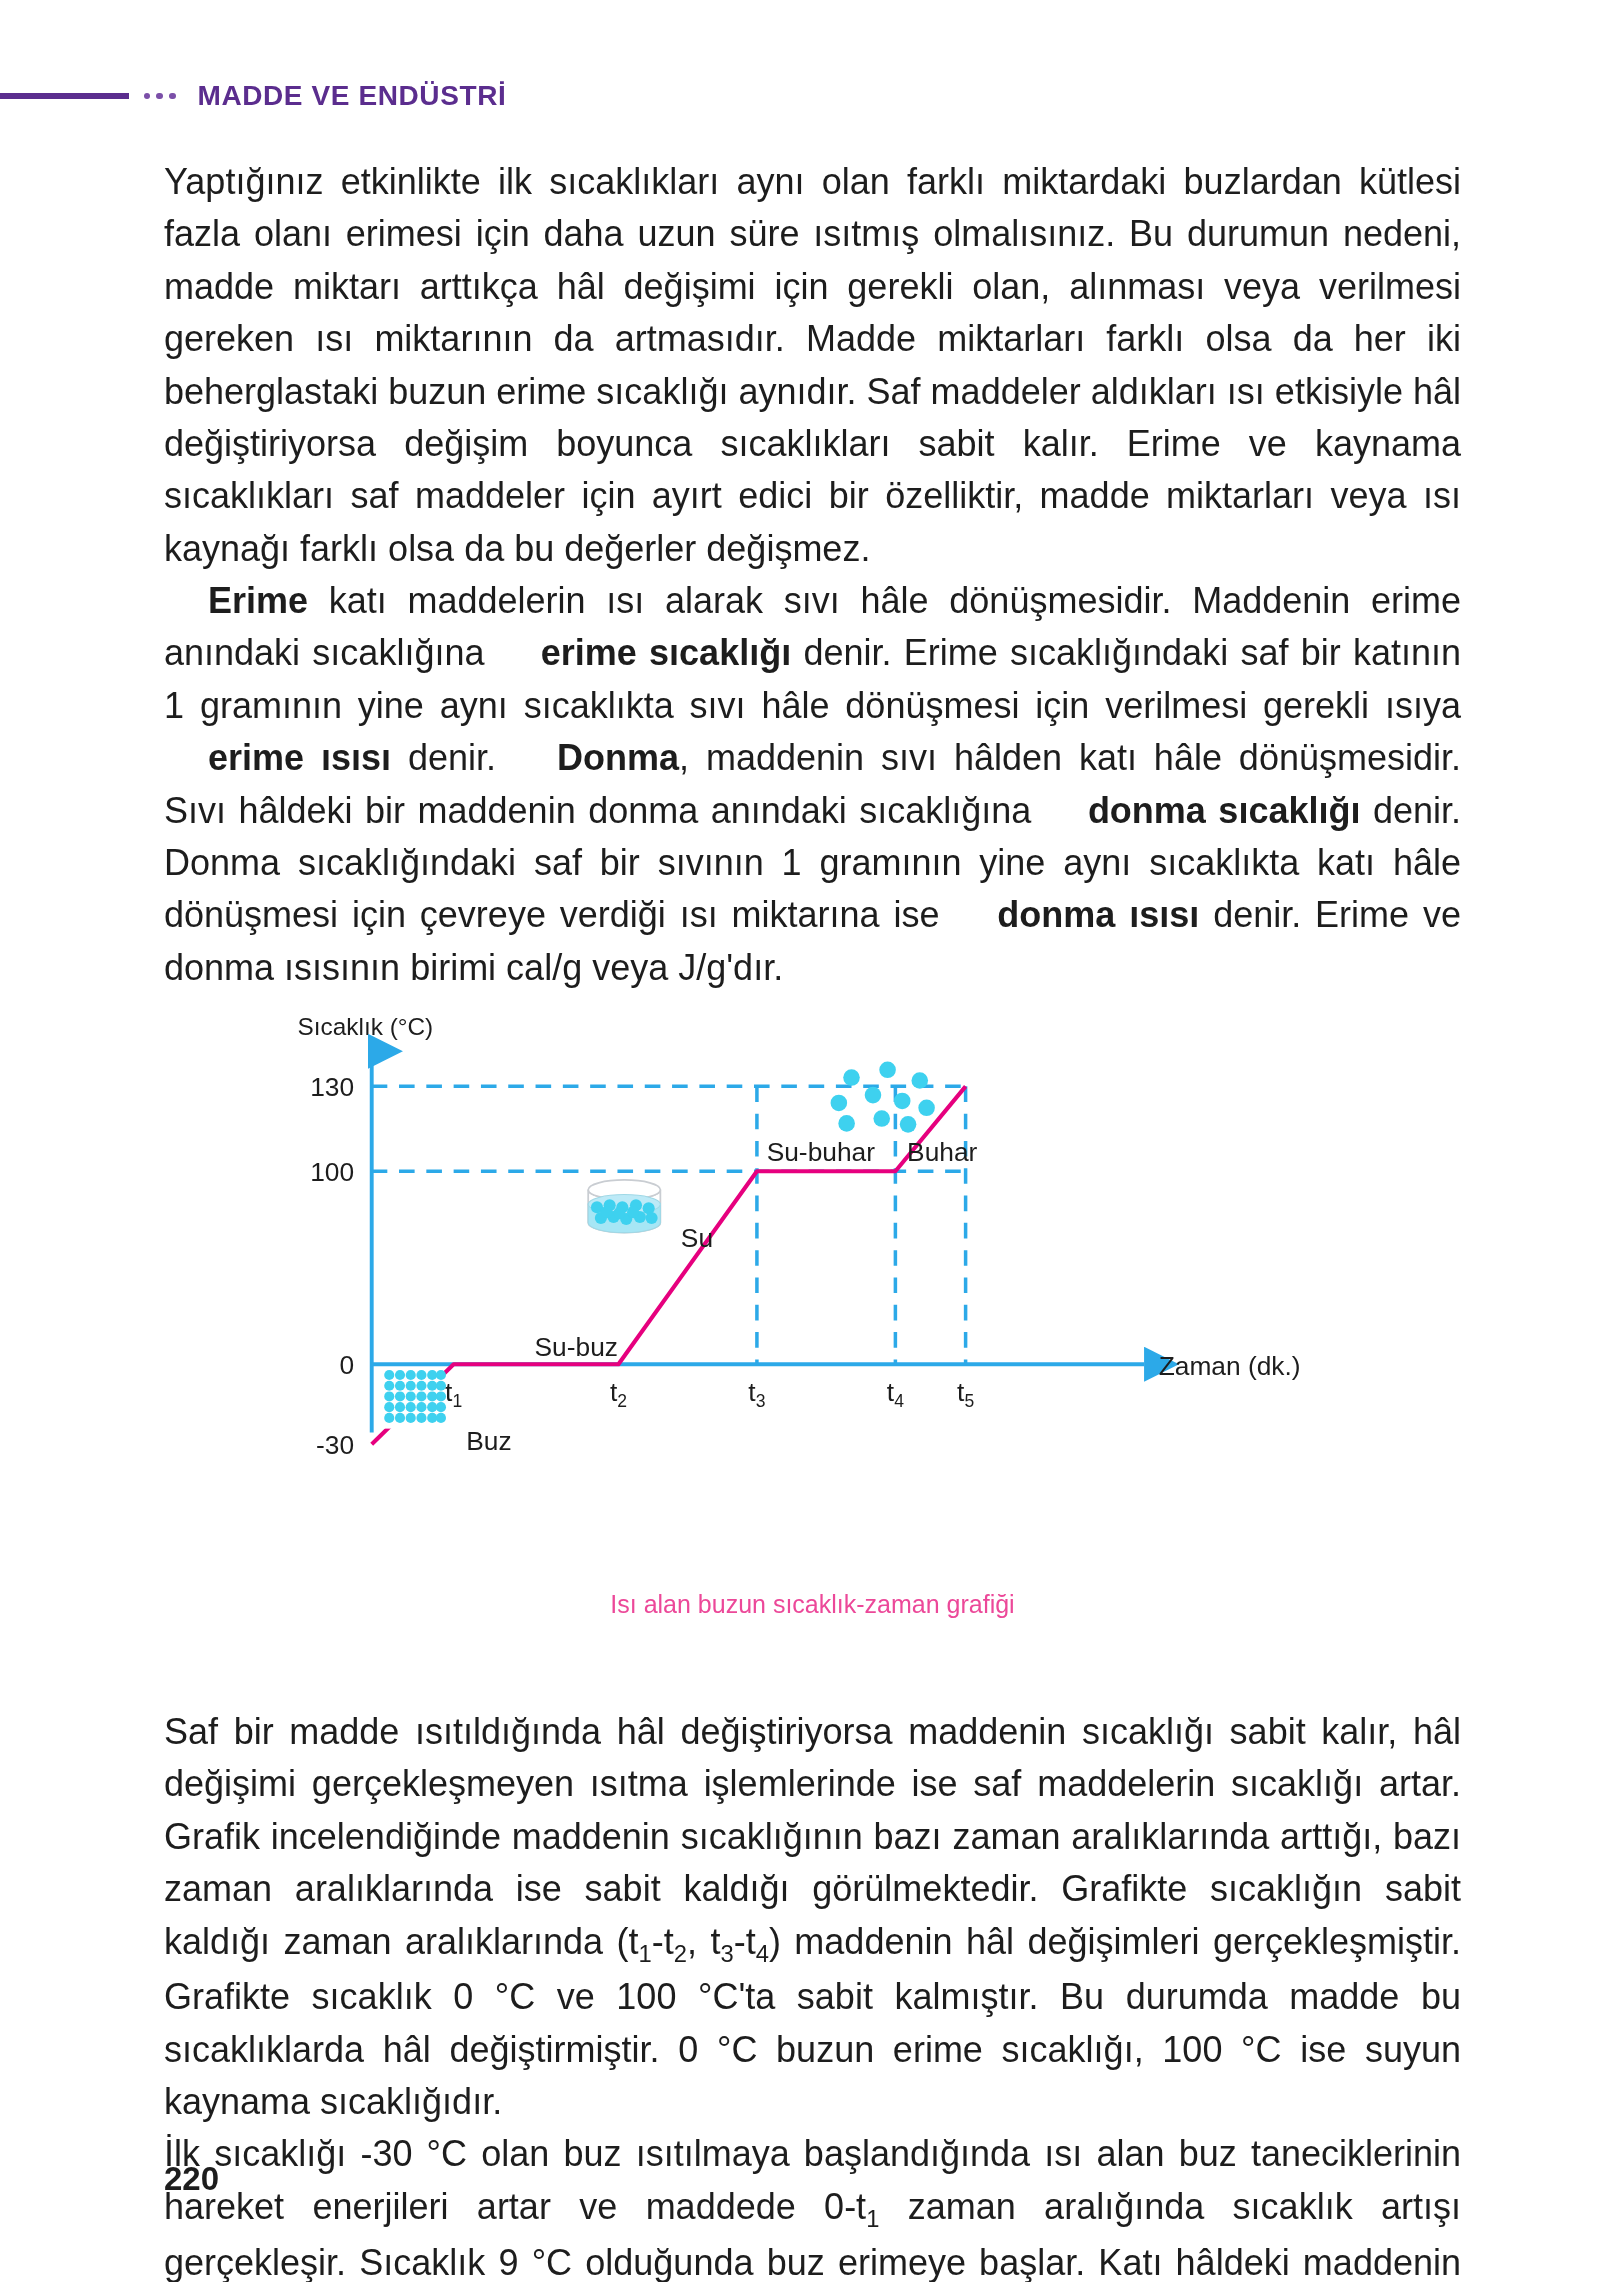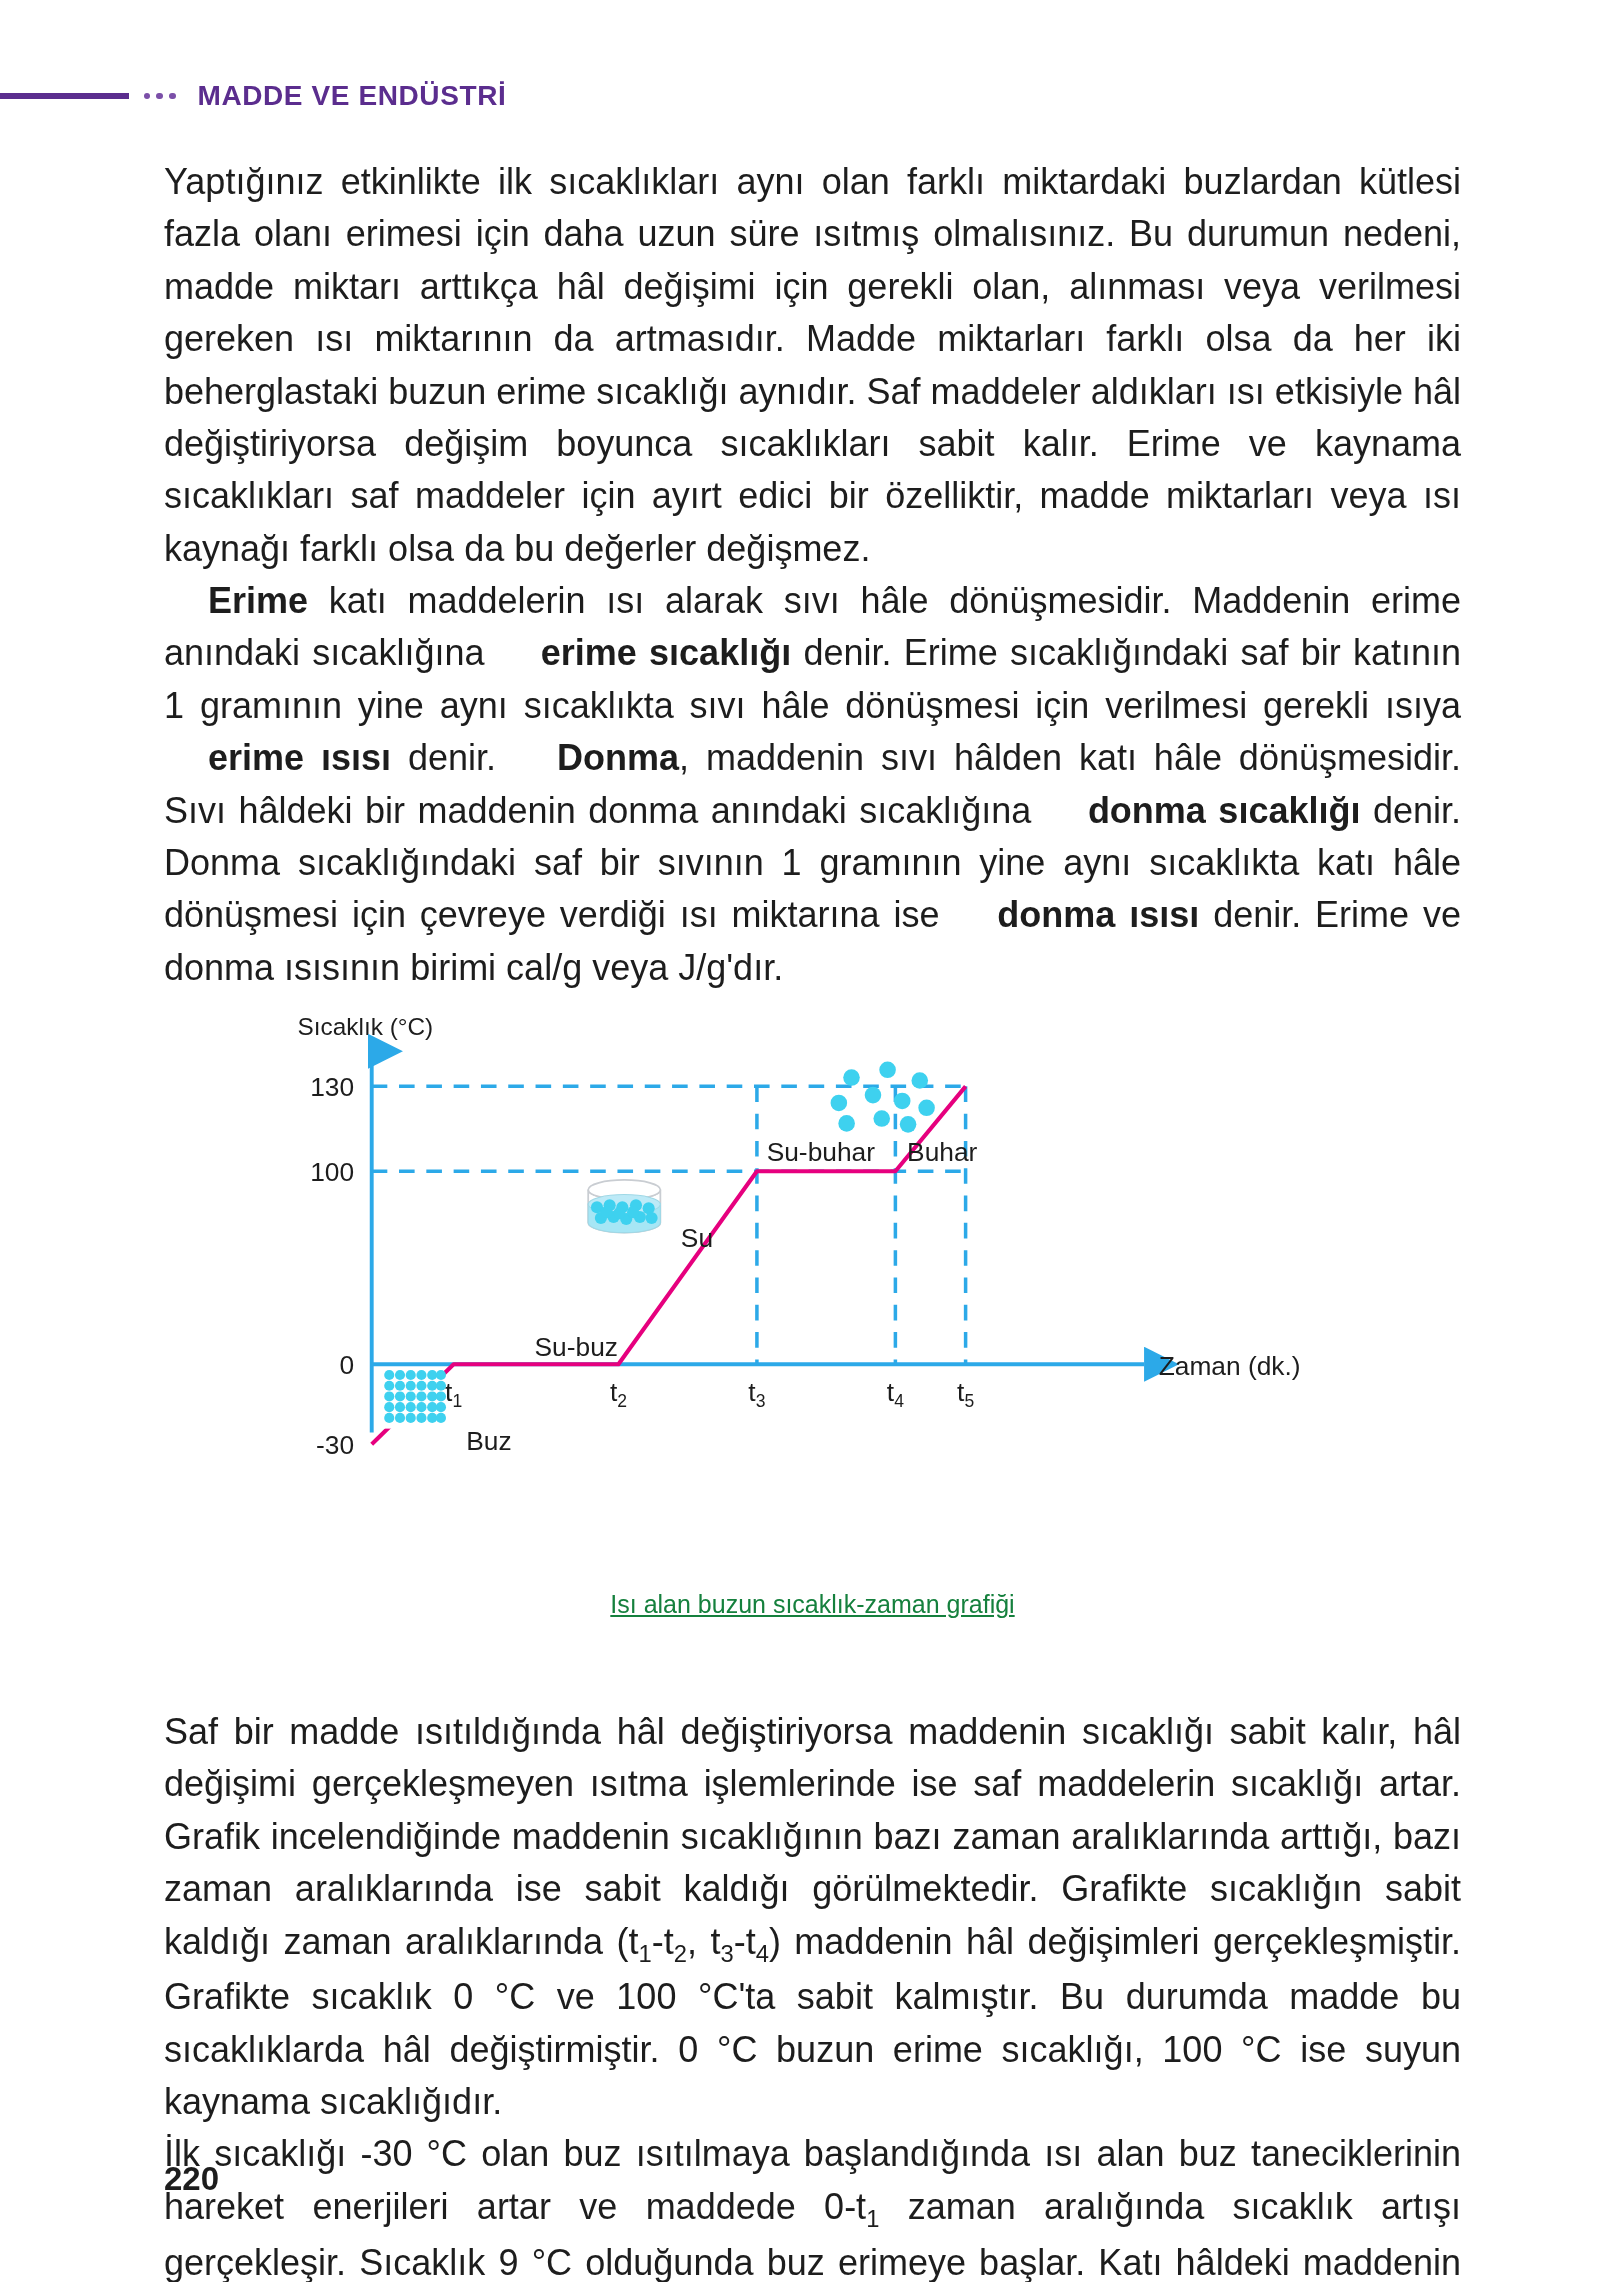--- a/index.html
+++ b/index.html
@@ -38,21 +38,21 @@
   p.body + p.body { margin-top: 13.7px; }
   p.body b { font-weight: bold; margin-left: 44px; }
   .tight { margin-top: 0 !important; }
   sub { font-size: 0.66em; vertical-align: sub; }
 
   
   .figure { position: absolute; left: 164px; top: 1013px; width: 1297px; height: 478px; }
   .figure svg { display: block; }
   .fig-caption {
     position: absolute; left: 0; top: 1590px; width: 1297px;
-    text-align: center; font-size: 25px; color: #15803d; text-decoration: underline;
+    text-align: center; font-size: 25px; color: #ec4899;
   }
 
   
   .content-lower { position: absolute; left: 164px; top: 1706px; width: 1297px; }
 
   
   .page-number {
     position: absolute; left: 164px; top: 2160px;
     font-size: 33px; font-weight: bold; color: #1d1d1d;
   }

